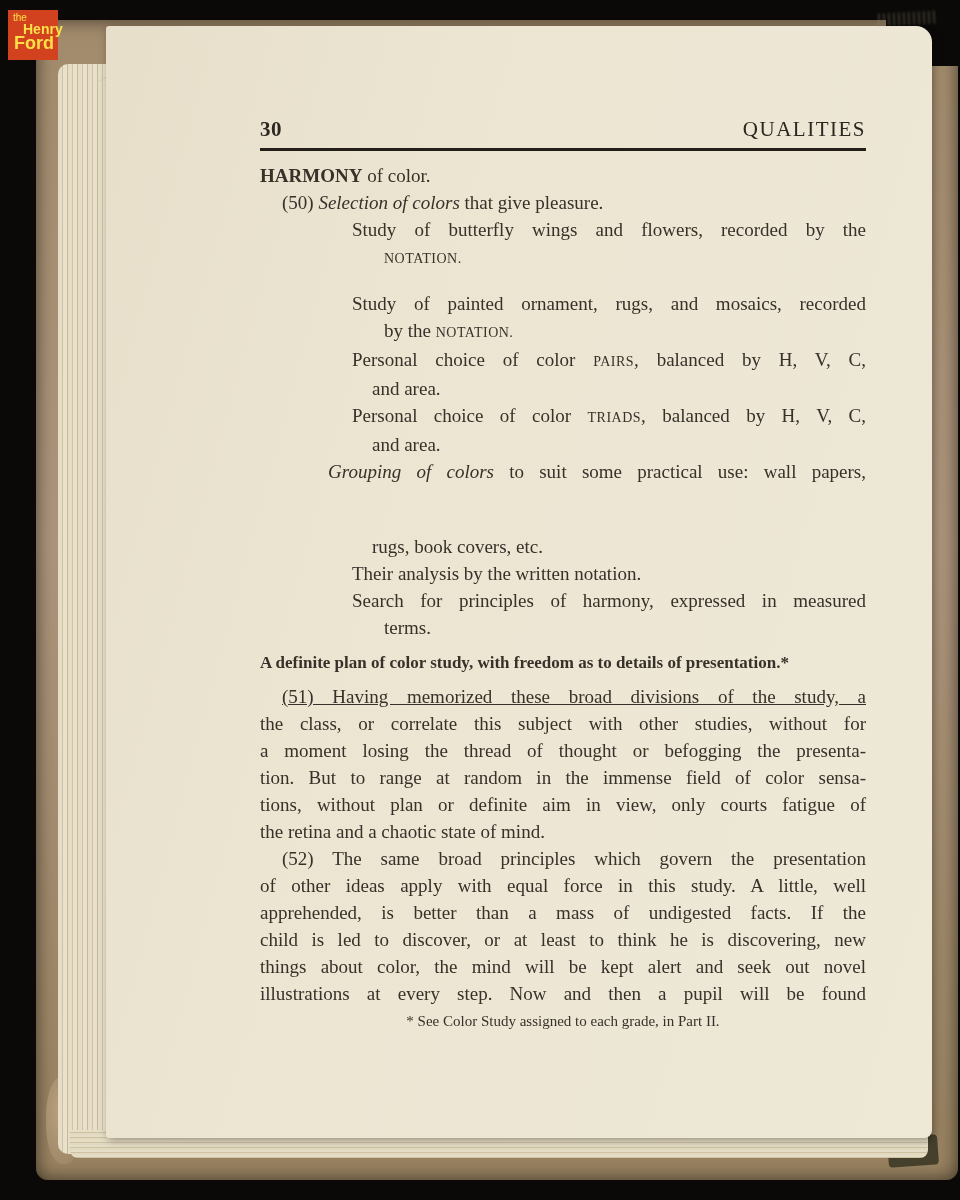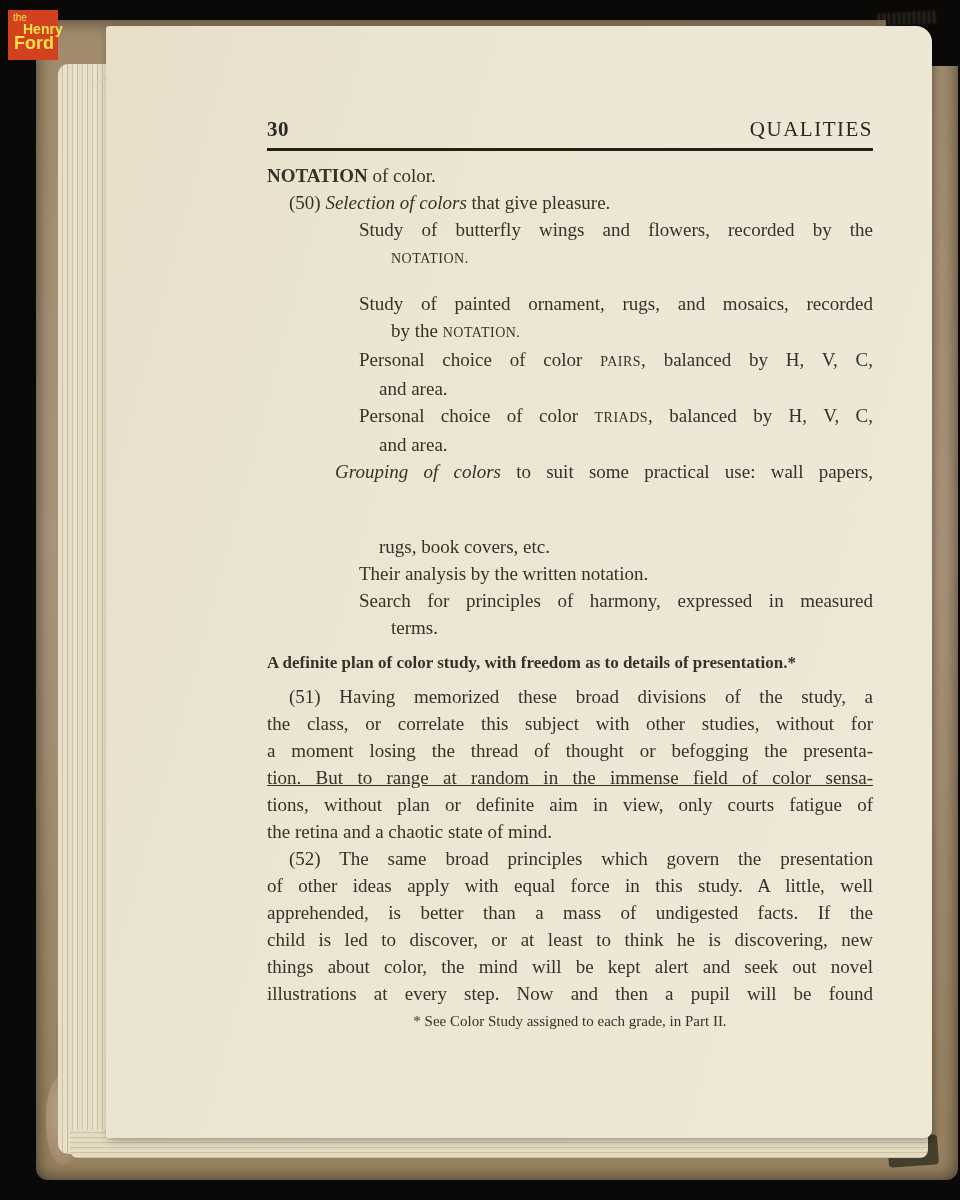--- a/index.html
+++ b/index.html
@@ -37,21 +37,21 @@
            transform:rotate(-7deg); }
   .sheet-lines::before { content:""; position:absolute; left:6px; top:5px; width:180px;
            height:30px; border-top:2px solid #ddd4bd; border-radius:50% 30% 0 0; }
 
   
   .page { position:absolute; left:106px; top:26px; width:826px; height:1112px;
           background:linear-gradient(105deg,#e7dfca 0%,#ece5d2 35%,#eee8d7 100%);
           border-radius:3px 16px 8px 3px;
           box-shadow:2px 2px 8px rgba(0,0,0,.35); }
 
-  .text-block { position:absolute; left:161px; top:88px; width:606px; }
+  .text-block { position:absolute; left:154px; top:88px; width:606px; }
 
   .pg-header { display:flex; justify-content:space-between; align-items:baseline;
           font-size:21px; line-height:30px; color:#2c2721; }
   .pg-header .num { font-weight:bold; letter-spacing:.5px; }
   .pg-header .title { letter-spacing:1.5px; }
   .rule { height:3px; background:#241f19; margin-top:4px; margin-bottom:11px; }
 
   .line { font-size:19px; line-height:27px; color:#37312a; }
   .just { text-align:justify; text-align-last:justify; }
   .s-i { font-style:italic; }
@@ -90,40 +90,40 @@
   <div class="sheet-lines"></div>
 
   <div class="page">
     <div class="text-block">
       <div class="pg-header">
         <span class="num">30</span>
         <span class="title">QUALITIES</span>
       </div>
       <div class="rule"></div>
       <div>
-          <div class="line" style="padding-left: 0px;"><span class="s-b">NOTATION</span><span class="s-n"> of color.</span></div>
+          <div class="line" style="padding-left: 0px;"><span class="s-b">HARMONY</span><span class="s-n"> of color.</span></div>
           <div class="line" style="padding-left: 22px;"><span class="s-n">(50) </span><span class="s-i">Selection of colors</span><span class="s-n"> that give pleasure.</span></div>
           <div class="line just" style="padding-left: 92px;"><span class="s-n">Study of butterfly wings and flowers, recorded by the</span></div>
           <div class="line" style="padding-left: 124px;"><span class="s-sc">NOTATION.</span></div>
           <div class="line just" style="padding-left: 92px; margin-top: 18px;"><span class="s-n">Study of painted ornament, rugs, and mosaics, recorded</span></div>
           <div class="line" style="padding-left: 124px;"><span class="s-n">by the </span><span class="s-sc">NOTATION.</span></div>
           <div class="line just" style="padding-left: 92px;"><span class="s-n">Personal choice of color </span><span class="s-sc">PAIRS</span><span class="s-n">, balanced by H, V, C,</span></div>
           <div class="line" style="padding-left: 112px;"><span class="s-n">and area.</span></div>
           <div class="line just" style="padding-left: 92px;"><span class="s-n">Personal choice of color </span><span class="s-sc">TRIADS</span><span class="s-n">, balanced by H, V, C,</span></div>
           <div class="line" style="padding-left: 112px;"><span class="s-n">and area.</span></div>
           <div class="line just" style="padding-left: 68px;"><span class="s-i">Grouping of colors</span><span class="s-n"> to suit some practical use: wall papers,</span></div>
           <div class="line" style="padding-left: 112px; margin-top: 48px;"><span class="s-n">rugs, book covers, etc.</span></div>
           <div class="line" style="padding-left: 92px;"><span class="s-n">Their analysis by the written notation.</span></div>
           <div class="line just" style="padding-left: 92px;"><span class="s-n">Search for principles of harmony, expressed in measured</span></div>
           <div class="line" style="padding-left: 124px;"><span class="s-n">terms.</span></div>
           <div class="line plan" style="padding-left: 0px; margin-top: 9px; margin-bottom: 7px;"><span class="s-b">A definite plan of color study, with freedom as to details of presentation.*</span></div>
-          <div class="line just" style="padding-left: 22px;"><span class="s-n">(51) Having memorized these broad divisions of the study, a</span></div>
+          <div class="line just" style="padding-left: 22px; text-decoration: underline;"><span class="s-n">(51) Having memorized these broad divisions of the study, a</span></div>
           <div class="line just" style="padding-left: 0px;"><span class="s-n">the class, or correlate this subject with other studies, without for</span></div>
           <div class="line just" style="padding-left: 0px;"><span class="s-n">a moment losing the thread of thought or befogging the presenta-</span></div>
-          <div class="line just" style="padding-left: 0px; text-decoration: underline;"><span class="s-n">tion. But to range at random in the immense field of color sensa-</span></div>
+          <div class="line just" style="padding-left: 0px;"><span class="s-n">tion. But to range at random in the immense field of color sensa-</span></div>
           <div class="line just" style="padding-left: 0px;"><span class="s-n">tions, without plan or definite aim in view, only courts fatigue of</span></div>
           <div class="line" style="padding-left: 0px;"><span class="s-n">the retina and a chaotic state of mind.</span></div>
           <div class="line just" style="padding-left: 22px;"><span class="s-n">(52) The same broad principles which govern the presentation</span></div>
           <div class="line just" style="padding-left: 0px;"><span class="s-n">of other ideas apply with equal force in this study. A little, well</span></div>
           <div class="line just" style="padding-left: 0px;"><span class="s-n">apprehended, is better than a mass of undigested facts. If the</span></div>
           <div class="line just" style="padding-left: 0px;"><span class="s-n">child is led to discover, or at least to think he is discovering, new</span></div>
           <div class="line just" style="padding-left: 0px;"><span class="s-n">things about color, the mind will be kept alert and seek out novel</span></div>
           <div class="line just" style="padding-left: 0px;"><span class="s-n">illustrations at every step. Now and then a pupil will be found</span></div>
         </div>
       <div class="footnote">* See Color Study assigned to each grade, in Part II.</div>

